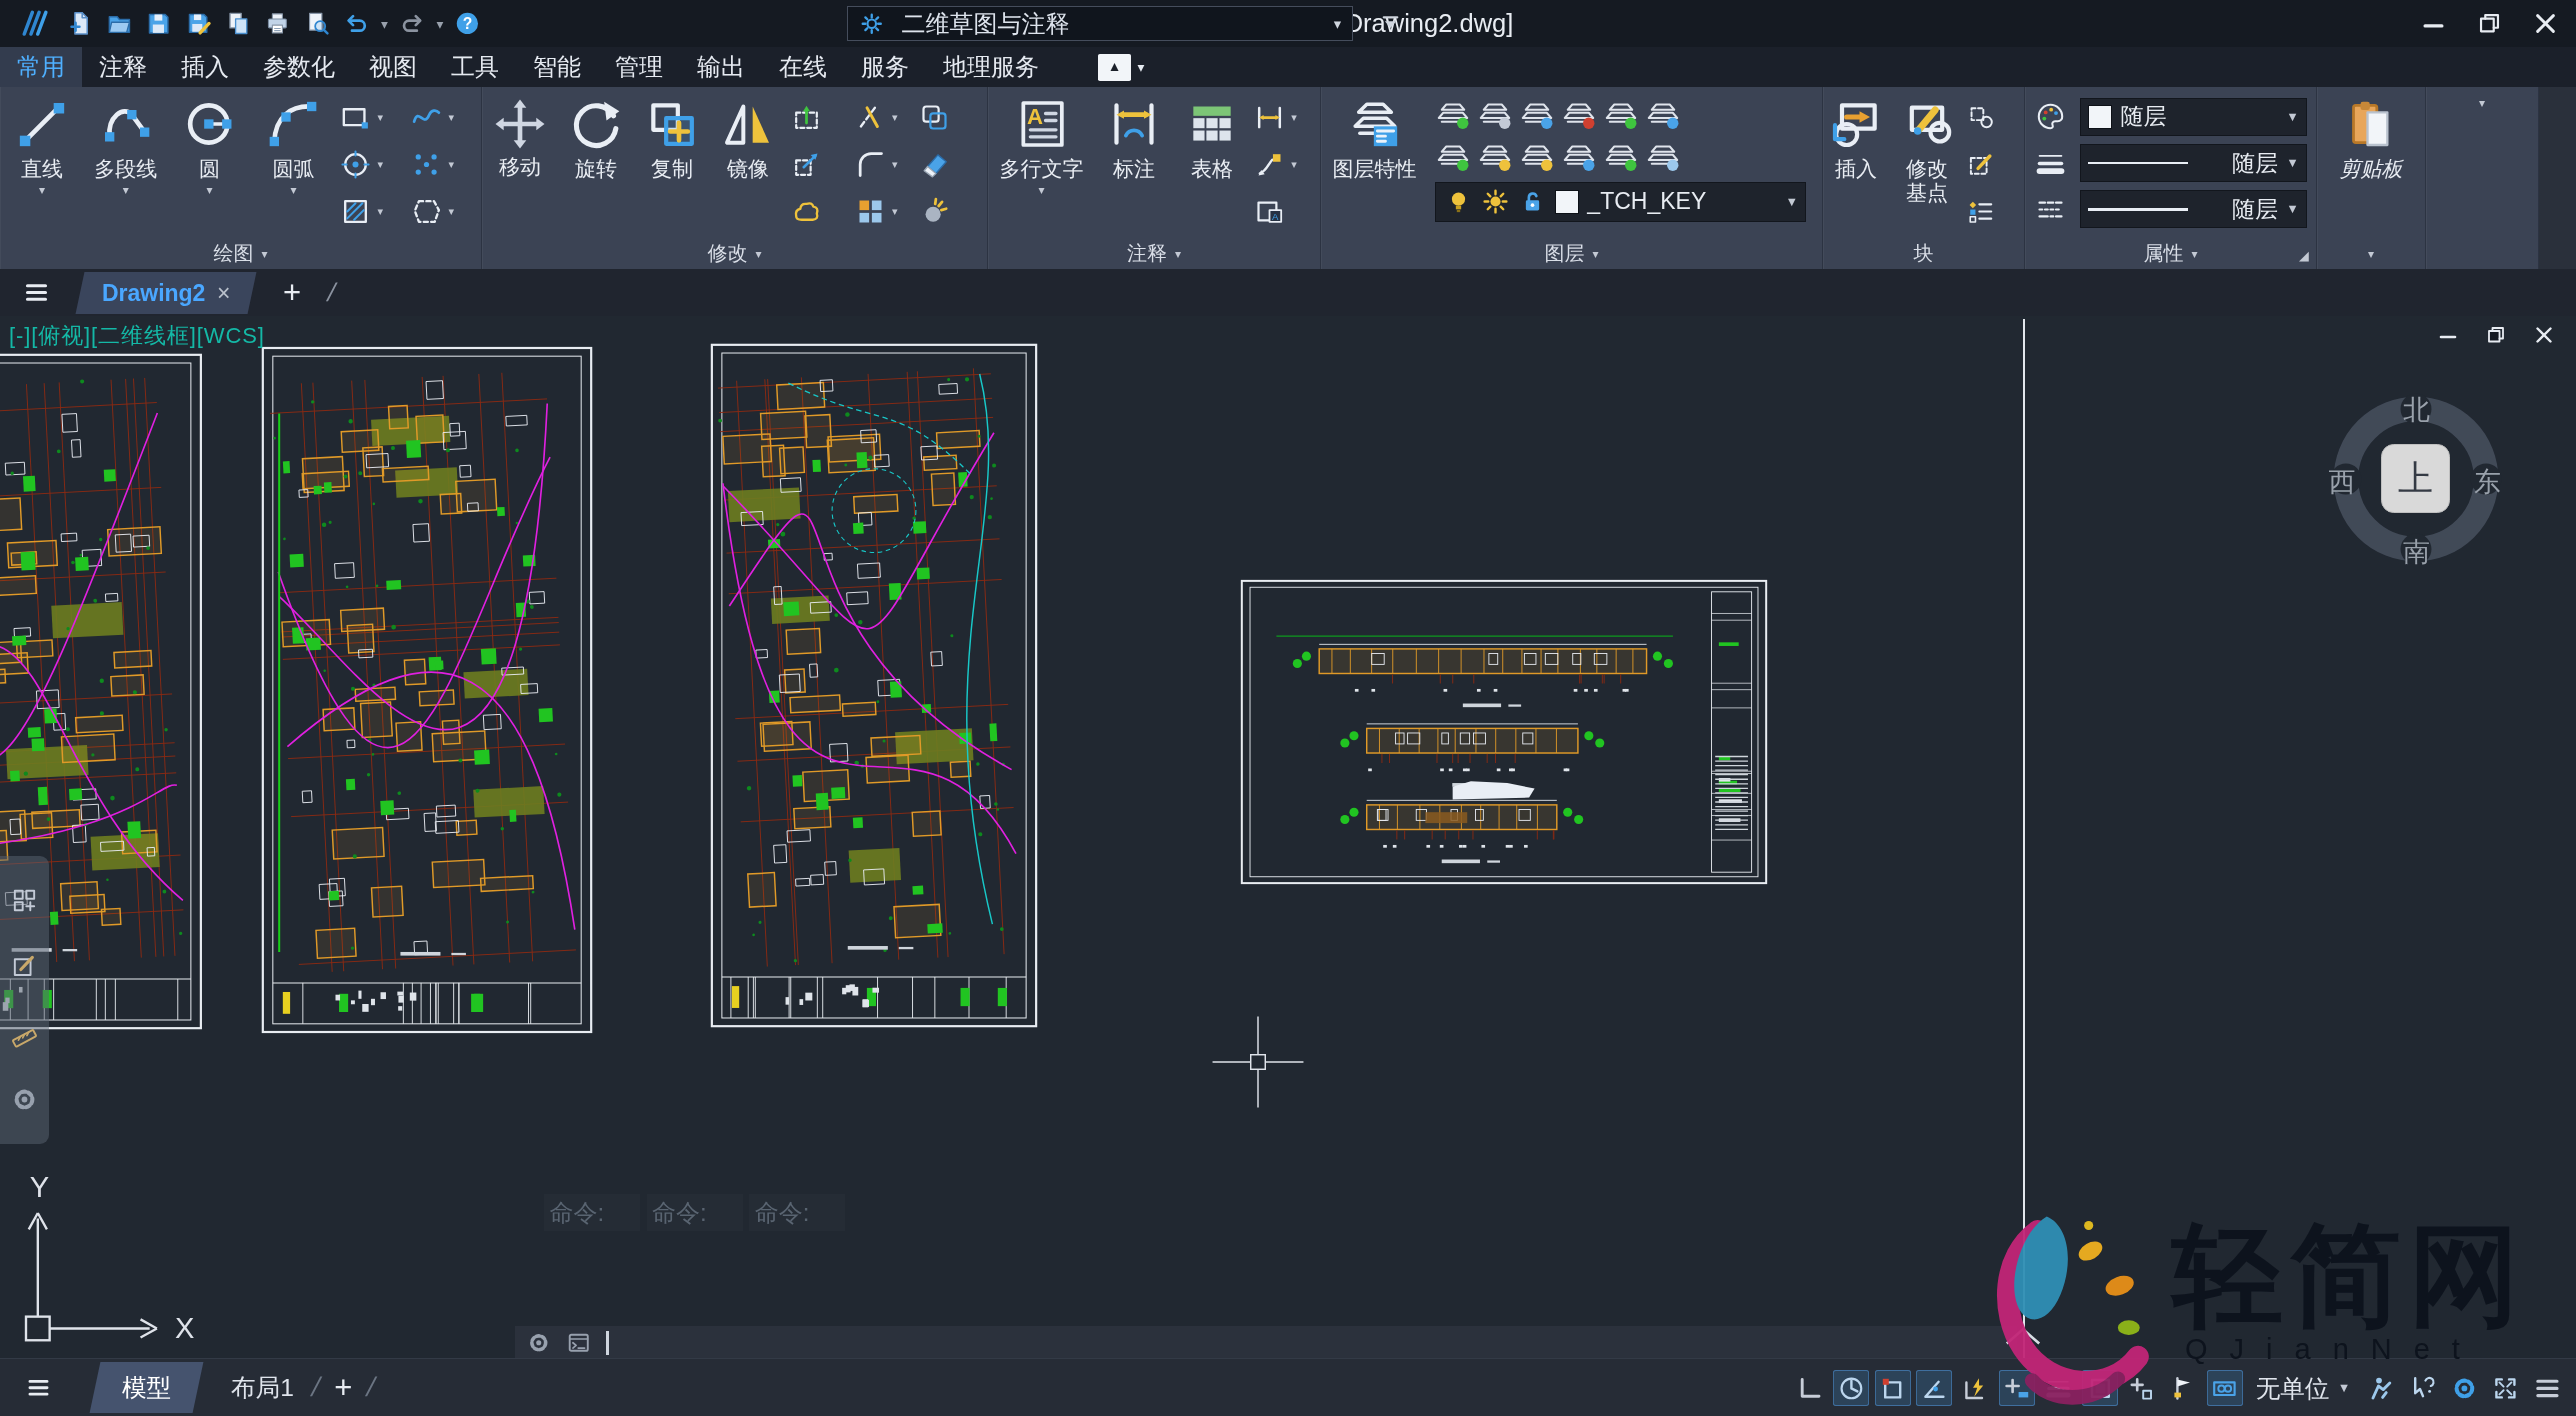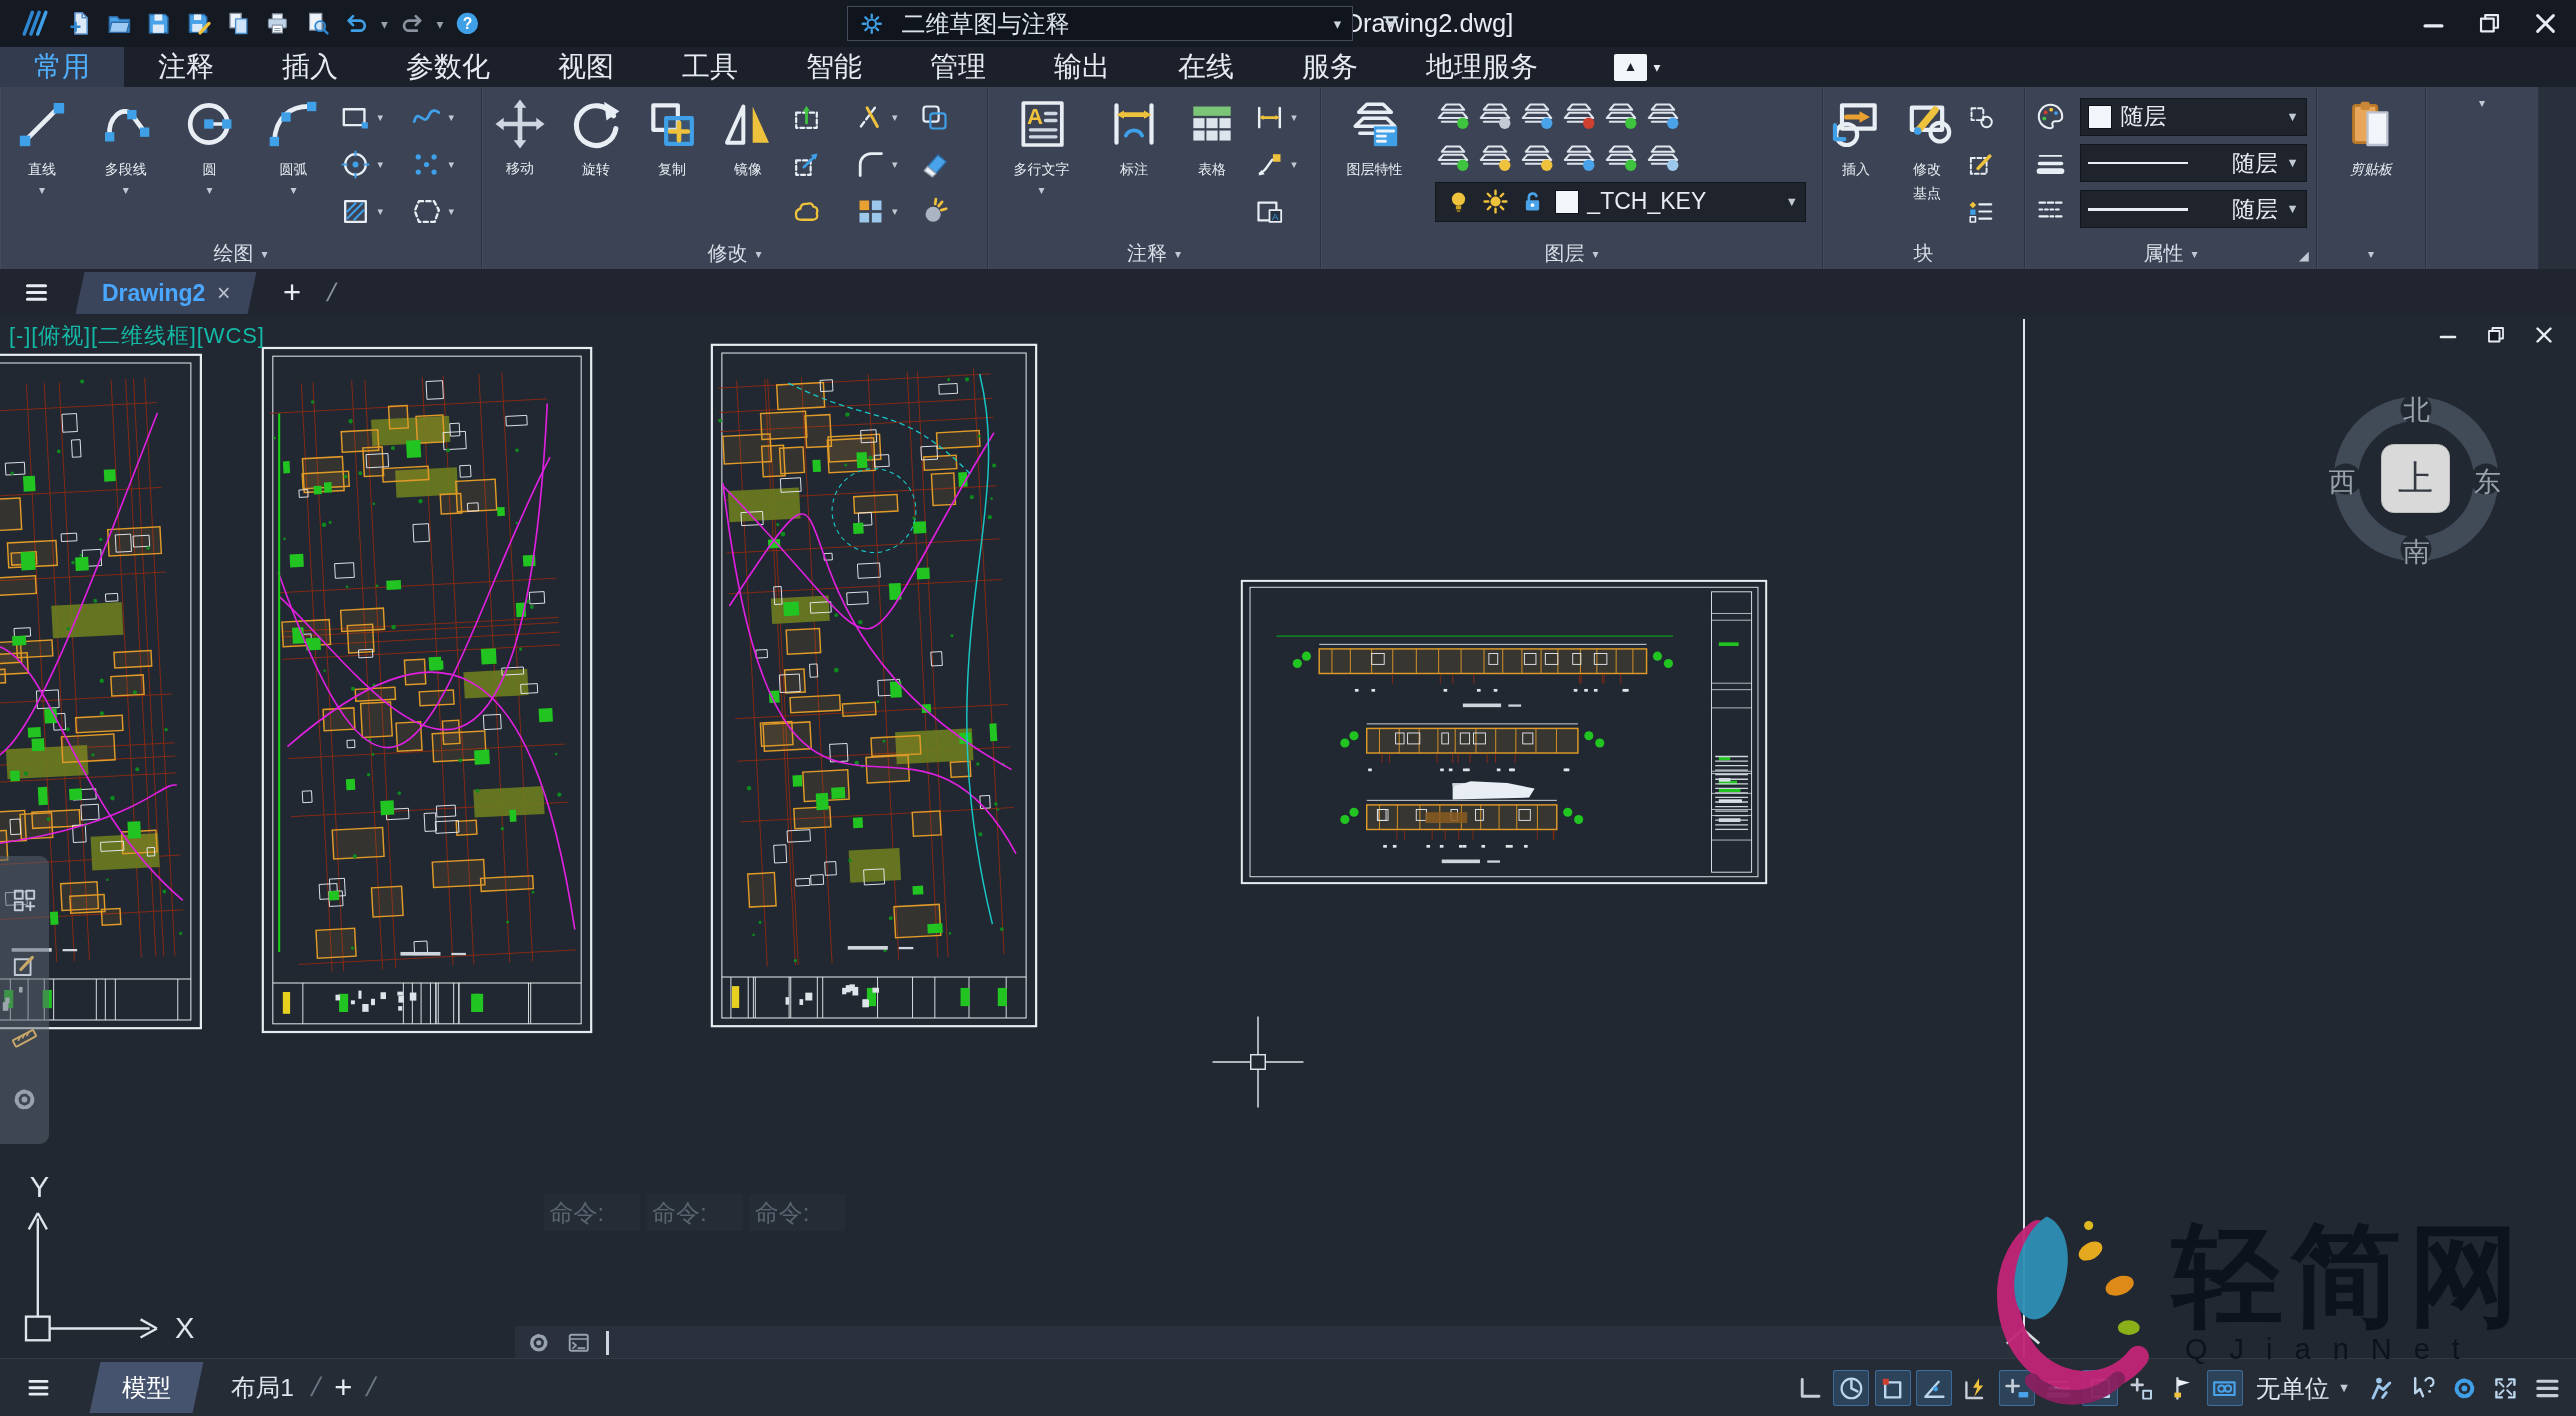--- a/index.html
+++ b/index.html
@@ -19,36 +19,36 @@
 .wstext{font-size:24px;color:#dde3ec;flex:1;white-space:nowrap;overflow:hidden}
 .wscaret{color:#cfd5de;font-size:14.6px}
 .dblcaret{position:absolute;left:1376px;top:10px;width:29px;height:27px}
 .title-label{position:absolute;left:0;top:0;width:100%;height:47px;line-height:47px;text-align:center;
   font-size:25.5px;color:#e8ecf2;pointer-events:none;z-index:-1}
 .winbtns{position:absolute;right:16.4px;top:0;height:47px;display:flex;align-items:center;gap:27px}
 .winbtn{width:29px;height:29px}
 
 
 .tabrow{position:absolute;left:0;top:47px;width:2576px;height:40px;background:#1b202a;display:flex;align-items:stretch;z-index:29}
-.rtab{padding:0 34px;font-size:28px;line-height:40px;color:#e6eaf1;white-space:nowrap}
+.rtab{padding:0 17px;font-size:24px;line-height:40px;color:#e6eaf1;white-space:nowrap}
 .rtab.active{background:#333c4e;color:#4fb0ff}
 .ribtoggle{display:flex;align-items:center;gap:6.4px;margin-left:42px}
 .ribbox{width:33px;height:27px;background:#f2f5f9;color:#1b202a;text-align:center;line-height:25.5px;font-size:13.7px;border-radius:1.8px}
 .ribtoggle .tc{color:#e6eaf1;font-size:13.7px}
 
 
 .ribbon{position:absolute;left:0;top:87px;width:2576px;height:182px;background:#3b4354;display:flex;z-index:28}
 .panel{height:182px;border-right:0.9px solid #2c3342;box-shadow:inset 0.9px 0 0 rgba(255,255,255,.05);
   position:relative;display:flex;flex-direction:column;flex:0 0 auto}
 .pbody{flex:1;display:flex;align-items:flex-start;padding-top:7.3px}
 .plabel{height:31px;display:flex;align-items:center;justify-content:center;gap:8.2px;font-size:20px;color:#d9dee7}
 .plabel .pc{font-size:12px;color:#c3c9d4}
 .bigbtn{display:flex;flex-direction:column;align-items:center;padding-top:1.8px}
 .bigbtn .bicon{width:56px;height:56px}
-.bigbtn .blabel{font-size:14px;color:#e9edf3;margin-top:4.6px;white-space:pre-line;text-align:center;line-height:24.6px}
+.bigbtn .blabel{font-size:21px;color:#e9edf3;margin-top:4.6px;white-space:pre-line;text-align:center;line-height:24.6px}
 .bigbtn .bcaret{font-size:12px;color:#c3c9d4;margin-top:1.8px}
 .smgrid{display:grid}
 .smcell{display:flex;align-items:center}
 .smcell .sicon{width:33px;height:33px;display:inline-block}
 .smcell .scaret{font-size:11px;color:#c3c9d4;width:16.4px;text-align:center}
 .combo{background:#1e232c;border:0.9px solid #12161d;display:flex;align-items:center;padding:0 7.3px;gap:8.2px}
 .combo .ctext{font-size:23px;color:#e8ecf2;flex:1;white-space:nowrap}
 .combo .ccaret{color:#c3c9d4;font-size:12.7px}
 .combo .cic{width:29px;height:29px;display:inline-block}
 .layers-right{display:flex;flex-direction:column;margin-left:7.3px}

